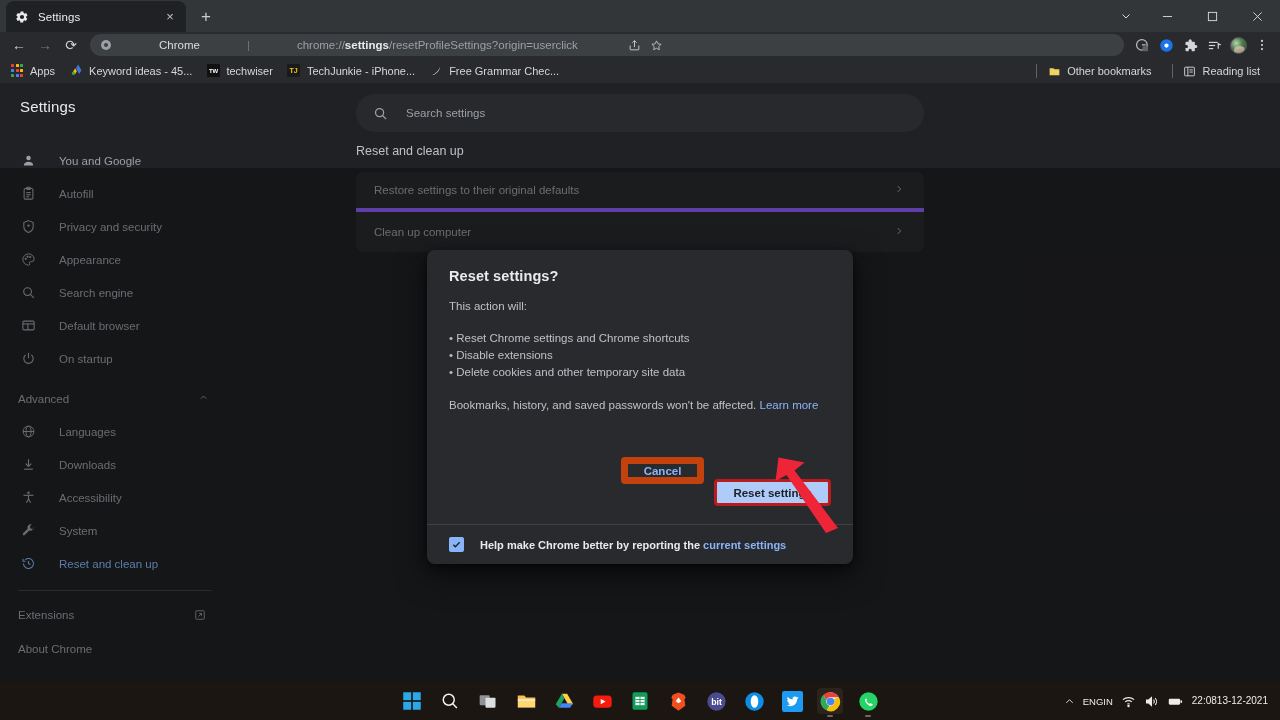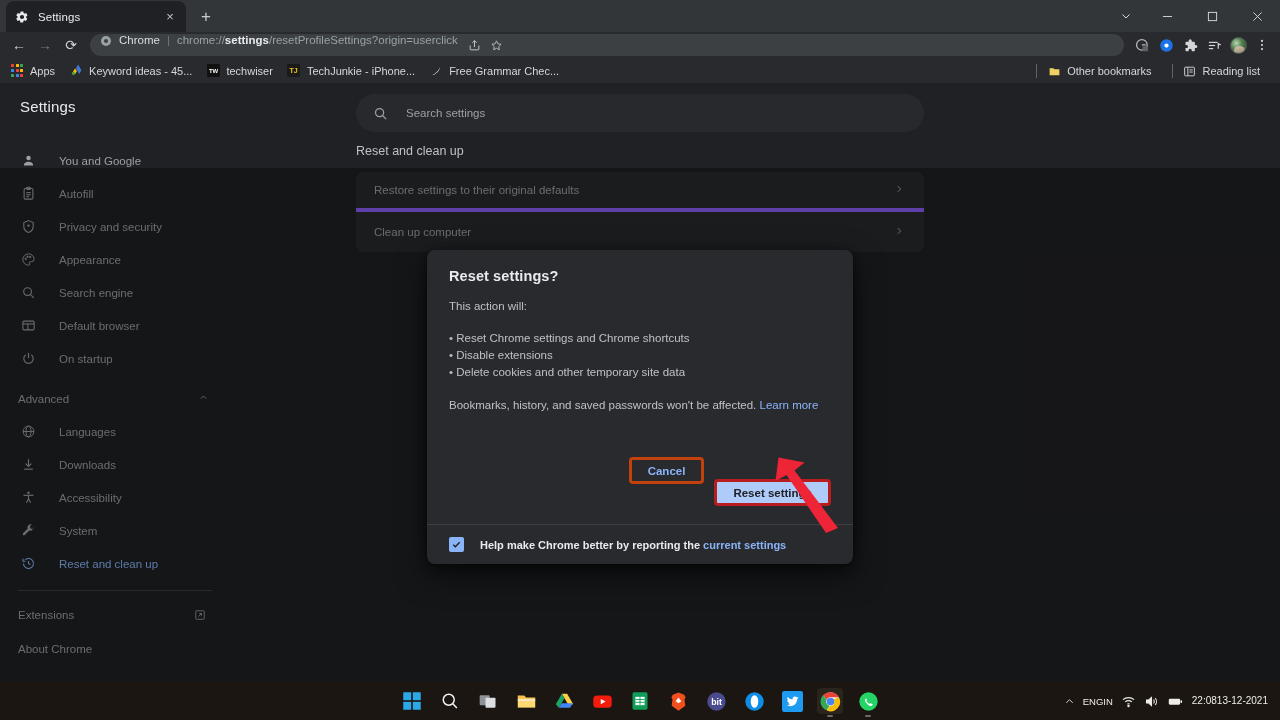--- a/index.html
+++ b/index.html
@@ -47,21 +47,21 @@
   
   .toolbar {
     position:absolute; left:0; top:32px; width:1280px; height:26px;
     background:#292a2d; display:flex; align-items:center; padding:0 6px;
   }
   .navbtn { width:26px;height:26px; display:flex;align-items:center;justify-content:center;
     color:#cfd2d5; font-size:14px; flex:0 0 auto;}
   .navbtn.dim { color:#76797c; }
   .omnibox {
     flex:1 1 auto; height:22px; background:#3c4043; border-radius:11px;
-    display:flex; padding:0 9px; margin:0 6px; min-width:0;
+    display:flex; align-items:center; padding:0 9px; margin:0 6px; min-width:0;gap:40px;
   }
   .omni-lock { width:13px;height:13px;flex:0 0 auto;margin-right:7px;display:flex;align-items:center;justify-content:center;}
   .omni-chrome { color:#dadce0; font-size:11.5px; flex:0 0 auto; }
   .omni-sep { color:#70757a; font-size:11.5px; margin:0 7px; flex:0 0 auto;}
   .omni-url { color:#9aa0a6; font-size:11.5px; white-space:nowrap; overflow:hidden; text-overflow:ellipsis;}
   .omni-url b { color:#e8eaed; font-weight:700; }
   .omni-actions { display:flex; align-items:center; flex:0 0 auto; margin-left:6px;}
   .omni-actions .oi { width:22px;height:22px;display:flex;align-items:center;justify-content:center;color:#c3c6c9;font-size:12px;}
   .tb-icons { display:flex; align-items:center; flex:0 0 auto;}
   .tb-icons .ti { width:24px;height:24px;display:flex;align-items:center;justify-content:center;}
@@ -140,21 +140,21 @@
   }
   .dlg-body { padding:18px 22px 14px 22px; }
   .dlg-title { color:#e8eaed; font-size:14.5px; font-weight:700; margin-bottom:16px; letter-spacing:.1px;}
   .dlg-lead { color:#bdc1c6; font-size:11.5px; margin-bottom:18px; }
   .dlg-list { margin-bottom:18px; }
   .dlg-list li { list-style:none; color:#bdc1c6; font-size:11.5px; line-height:17px; }
   .dlg-note { color:#bdc1c6; font-size:11.5px; }
   .dlg-note a { color:#8ab4f8; text-decoration:none; }
   .dlg-actions { display:flex; justify-content:flex-end; align-items:center; gap:10px; margin-top:24px; padding-bottom:4px;}
   .btn { height:27px; border-radius:4px; font-size:11.5px; font-weight:700; display:flex; align-items:center; justify-content:center; padding:0 16px;}
-  .btn-cancel { background:transparent; border:3px solid #c2410c; color:#8ab4f8; }
+  .btn-cancel { background:transparent; border:7px solid #c2410c; color:#8ab4f8; }
   .btn-primary { background:#aecbfa; color:#202124; border:3px solid #b91c1c;margin-top:44px; }
   .dlg-footer {
     border-top:1px solid #3c4043; padding:12px 22px; display:flex; align-items:center;
   }
   .cbox { width:15px;height:15px;border-radius:2px;background:#8ab4f8;display:flex;align-items:center;justify-content:center;flex:0 0 auto;margin-right:16px;}
   .dlg-footer .fl { color:#e8eaed; font-size:11px; font-weight:700; }
   .dlg-footer .fl a { color:#8ab4f8; font-weight:700; text-decoration:none; }
 
   
   .arrow { position:absolute; left:760px; top:440px; width:110px; height:110px; }

